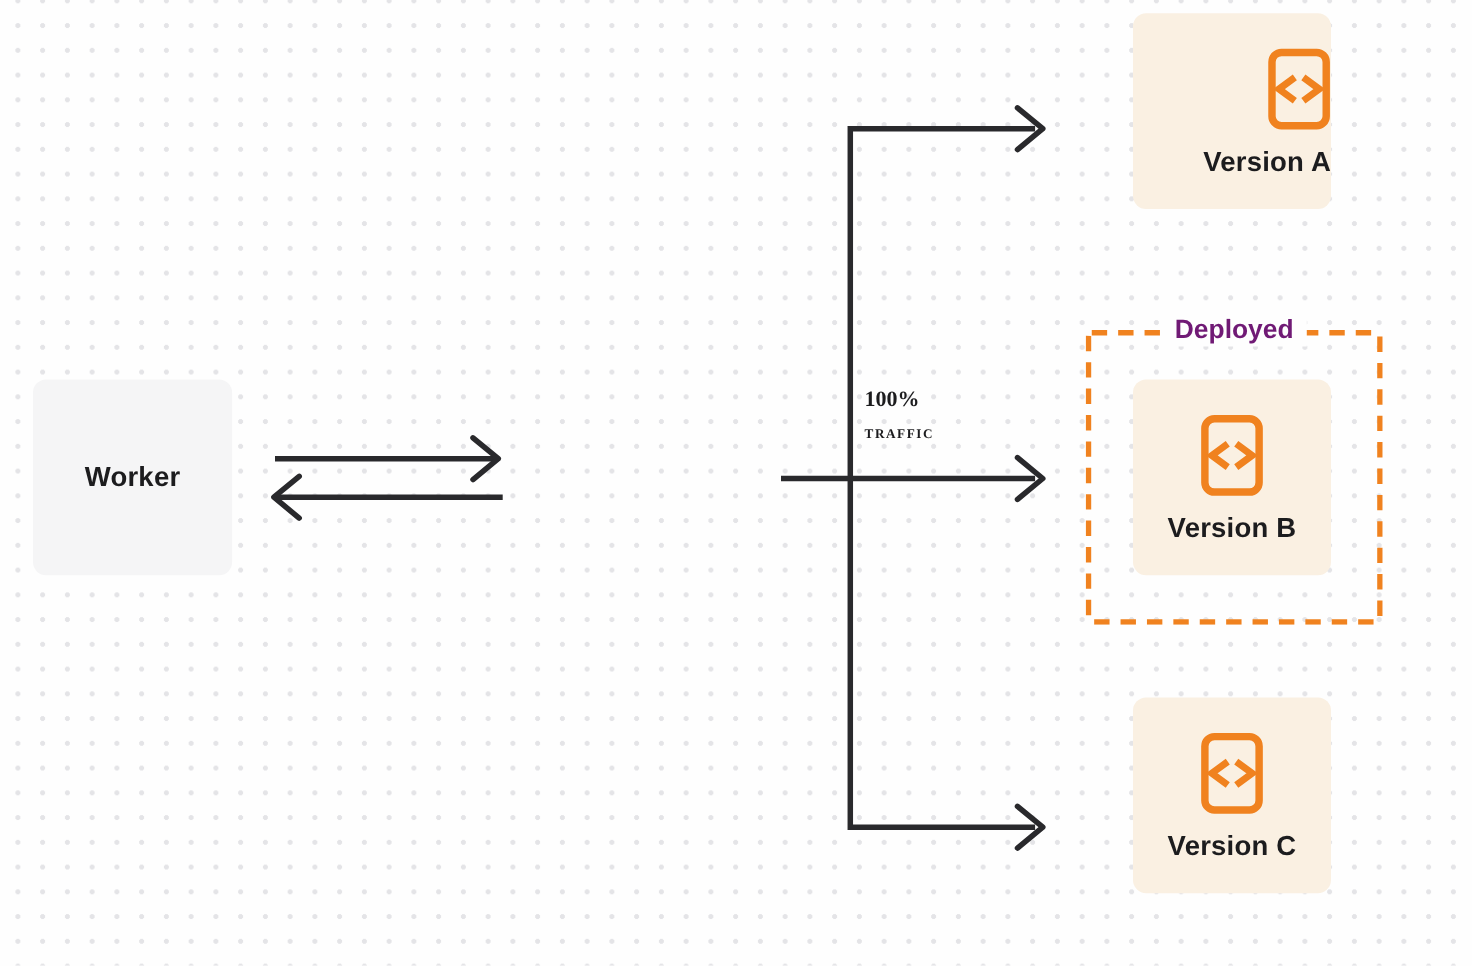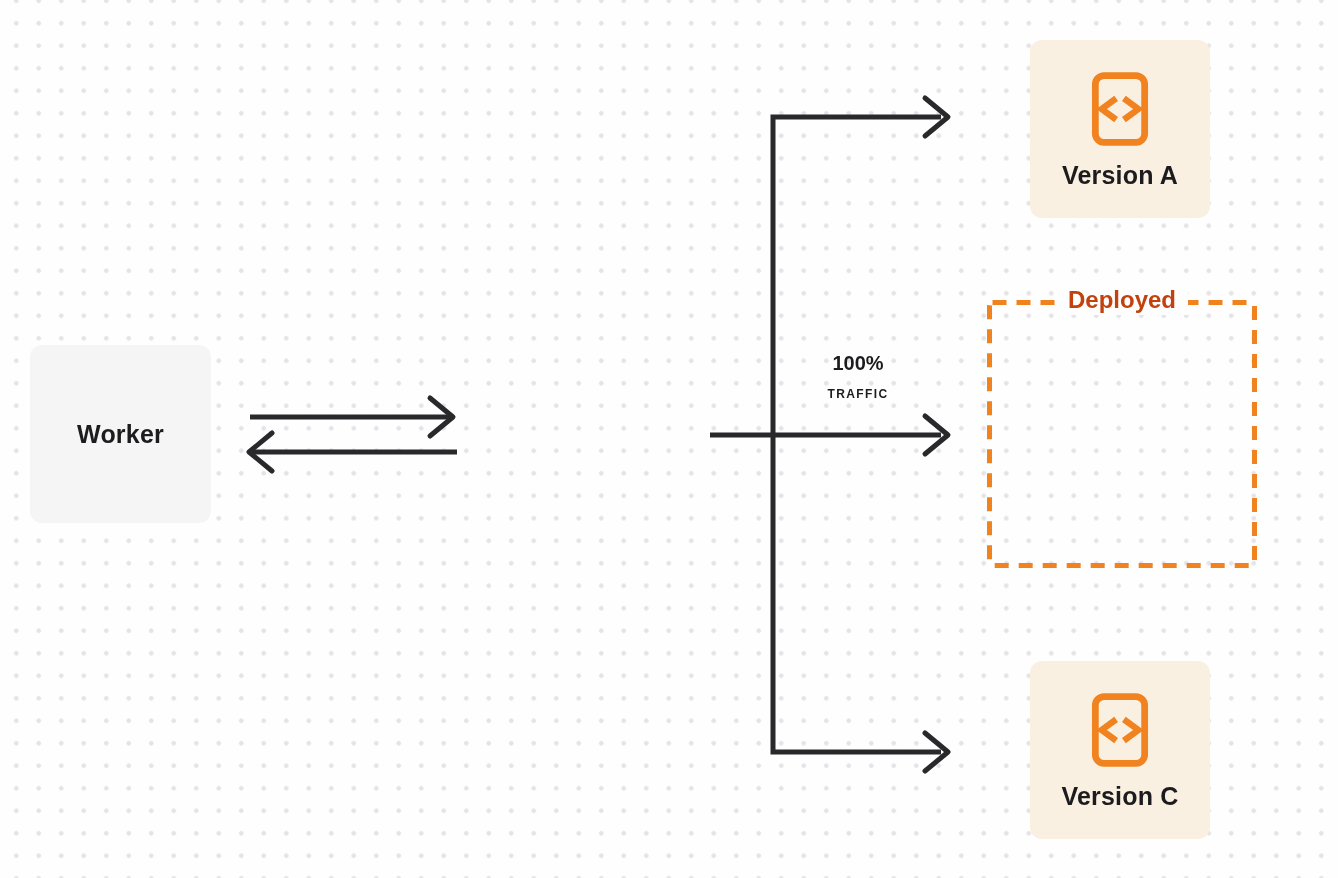--- a/index.html
+++ b/index.html
@@ -45,23 +45,23 @@
     width: 182px; height: 178px;
     background: #faf0e2;
     gap: 16px;
   }
   .version-node {
     left: 1030px;
     width: 180px; height: 178px;
     background: #faf0e2;
     gap: 16px;
   }
-  .version-a { top: 40px; }
+  .version-a { top: 12px; align-items: flex-end; }
   .version-b { top: 345px; }
-  .version-c { top: 661px; }
+  .version-c { top: 634px; }
 
   .edges-overlay {
     position: absolute;
     left: 0; top: 0;
     width: 1338px; height: 878px;
     pointer-events: none;
   }
 
   .deployed-group {
     position: absolute;
@@ -75,32 +75,32 @@
   }
   .deployed-label {
     position: absolute;
     top: -15px;
     left: 50%;
     transform: translateX(-50%);
     background: #fefefe;
     padding: 0 12px;
     font-weight: 700;
     font-size: 24px;
-    color: #c2410c;
+    color: #701a75;
     white-space: nowrap;
     line-height: 30px;
   }
 
   .traffic-label {
     position: absolute;
     left: 786px; top: 352px;
     width: 144px;
-    text-align: center;
     font-weight: 700;
     color: #1c1c1e;
+    font-family: Liberation Serif, serif;
   }
   .traffic-label .line1 {
     font-size: 20px;
     line-height: 22px;
   }
   .traffic-label .line2 {
     font-size: 12px;
     line-height: 20px;
     letter-spacing: 1.4px;
     margin-top: 10px;
@@ -145,20 +145,30 @@
     <svg width="58" height="76" viewBox="0 0 60 78" fill="none">
       <rect x="4.5" y="4.5" width="51" height="69" rx="9" stroke="#f0821f" stroke-width="7"></rect>
       <g stroke="#f0821f" stroke-width="6.5" stroke-linecap="butt" stroke-linejoin="miter">
         <path d="M26,28 L11,39 L26,50"></path>
         <path d="M34,28 L49,39 L34,50"></path>
       </g>
     </svg>
     <div class="node-label">Version A</div>
   </div>
 
+  <div class="node version-node version-b">
+    <svg width="58" height="76" viewBox="0 0 60 78" fill="none">
+      <rect x="4.5" y="4.5" width="51" height="69" rx="9" stroke="#f0821f" stroke-width="7"></rect>
+      <g stroke="#f0821f" stroke-width="6.5" stroke-linecap="butt" stroke-linejoin="miter">
+        <path d="M26,28 L11,39 L26,50"></path>
+        <path d="M34,28 L49,39 L34,50"></path>
+      </g>
+    </svg>
+    <div class="node-label">Version B</div>
+  </div>
 
   <div class="node version-node version-c">
     <svg width="58" height="76" viewBox="0 0 60 78" fill="none">
       <rect x="4.5" y="4.5" width="51" height="69" rx="9" stroke="#f0821f" stroke-width="7"></rect>
       <g stroke="#f0821f" stroke-width="6.5" stroke-linecap="butt" stroke-linejoin="miter">
         <path d="M26,28 L11,39 L26,50"></path>
         <path d="M34,28 L49,39 L34,50"></path>
       </g>
     </svg>
     <div class="node-label">Version C</div>

